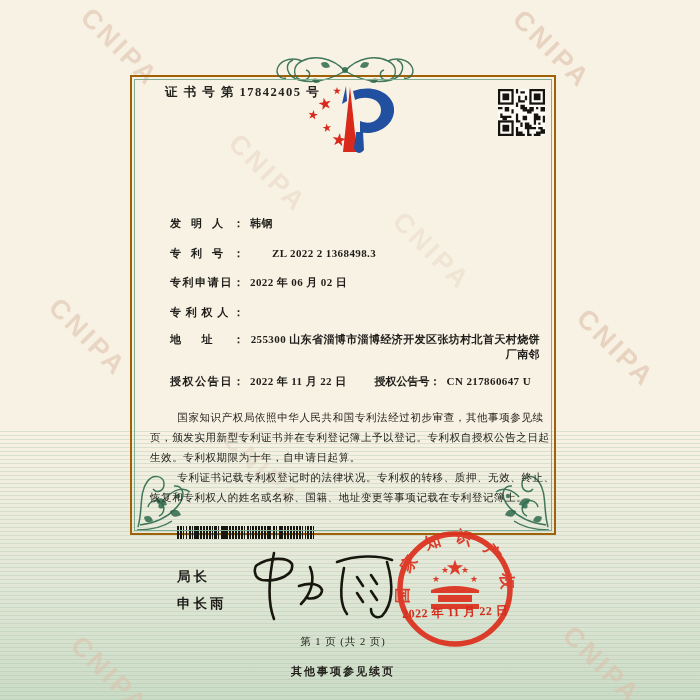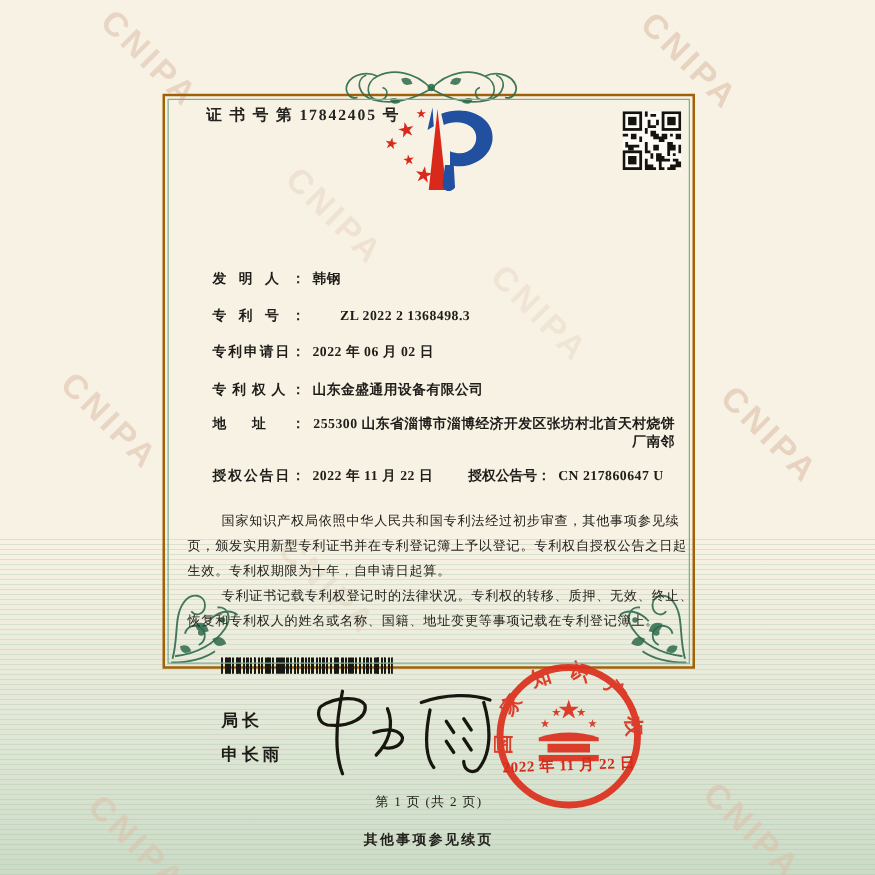--- a/index.html
+++ b/index.html
@@ -243,21 +243,20 @@
     <div class="frow mb14">
       <span class="flabel">专利号：</span>
       <span class="fvalue">ZL 2022 2 1368498.3</span>
     </div>
     <div class="frow mb15">
       <span class="flabel">专利申请日：</span>
       <span class="fvalue">2022 年 06 月 02 日</span>
     </div>
     <div class="frow mb12">
       <span class="flabel">专利权人：</span>
-      <span class="fvalue">山东金盛通用设备有限公司</span>
     </div>
     <div class="frow addr mb12">
       <span class="flabel">地址：</span>
       <span class="fvalue">255300 山东省淄博市淄博经济开发区张坊村北首天村烧饼厂南邻</span>
     </div>
     <div class="grant-row">
       <div class="frow">
         <span class="flabel">授权公告日：</span>
         <span class="fvalue">2022 年 11 月 22 日</span>
       </div>

